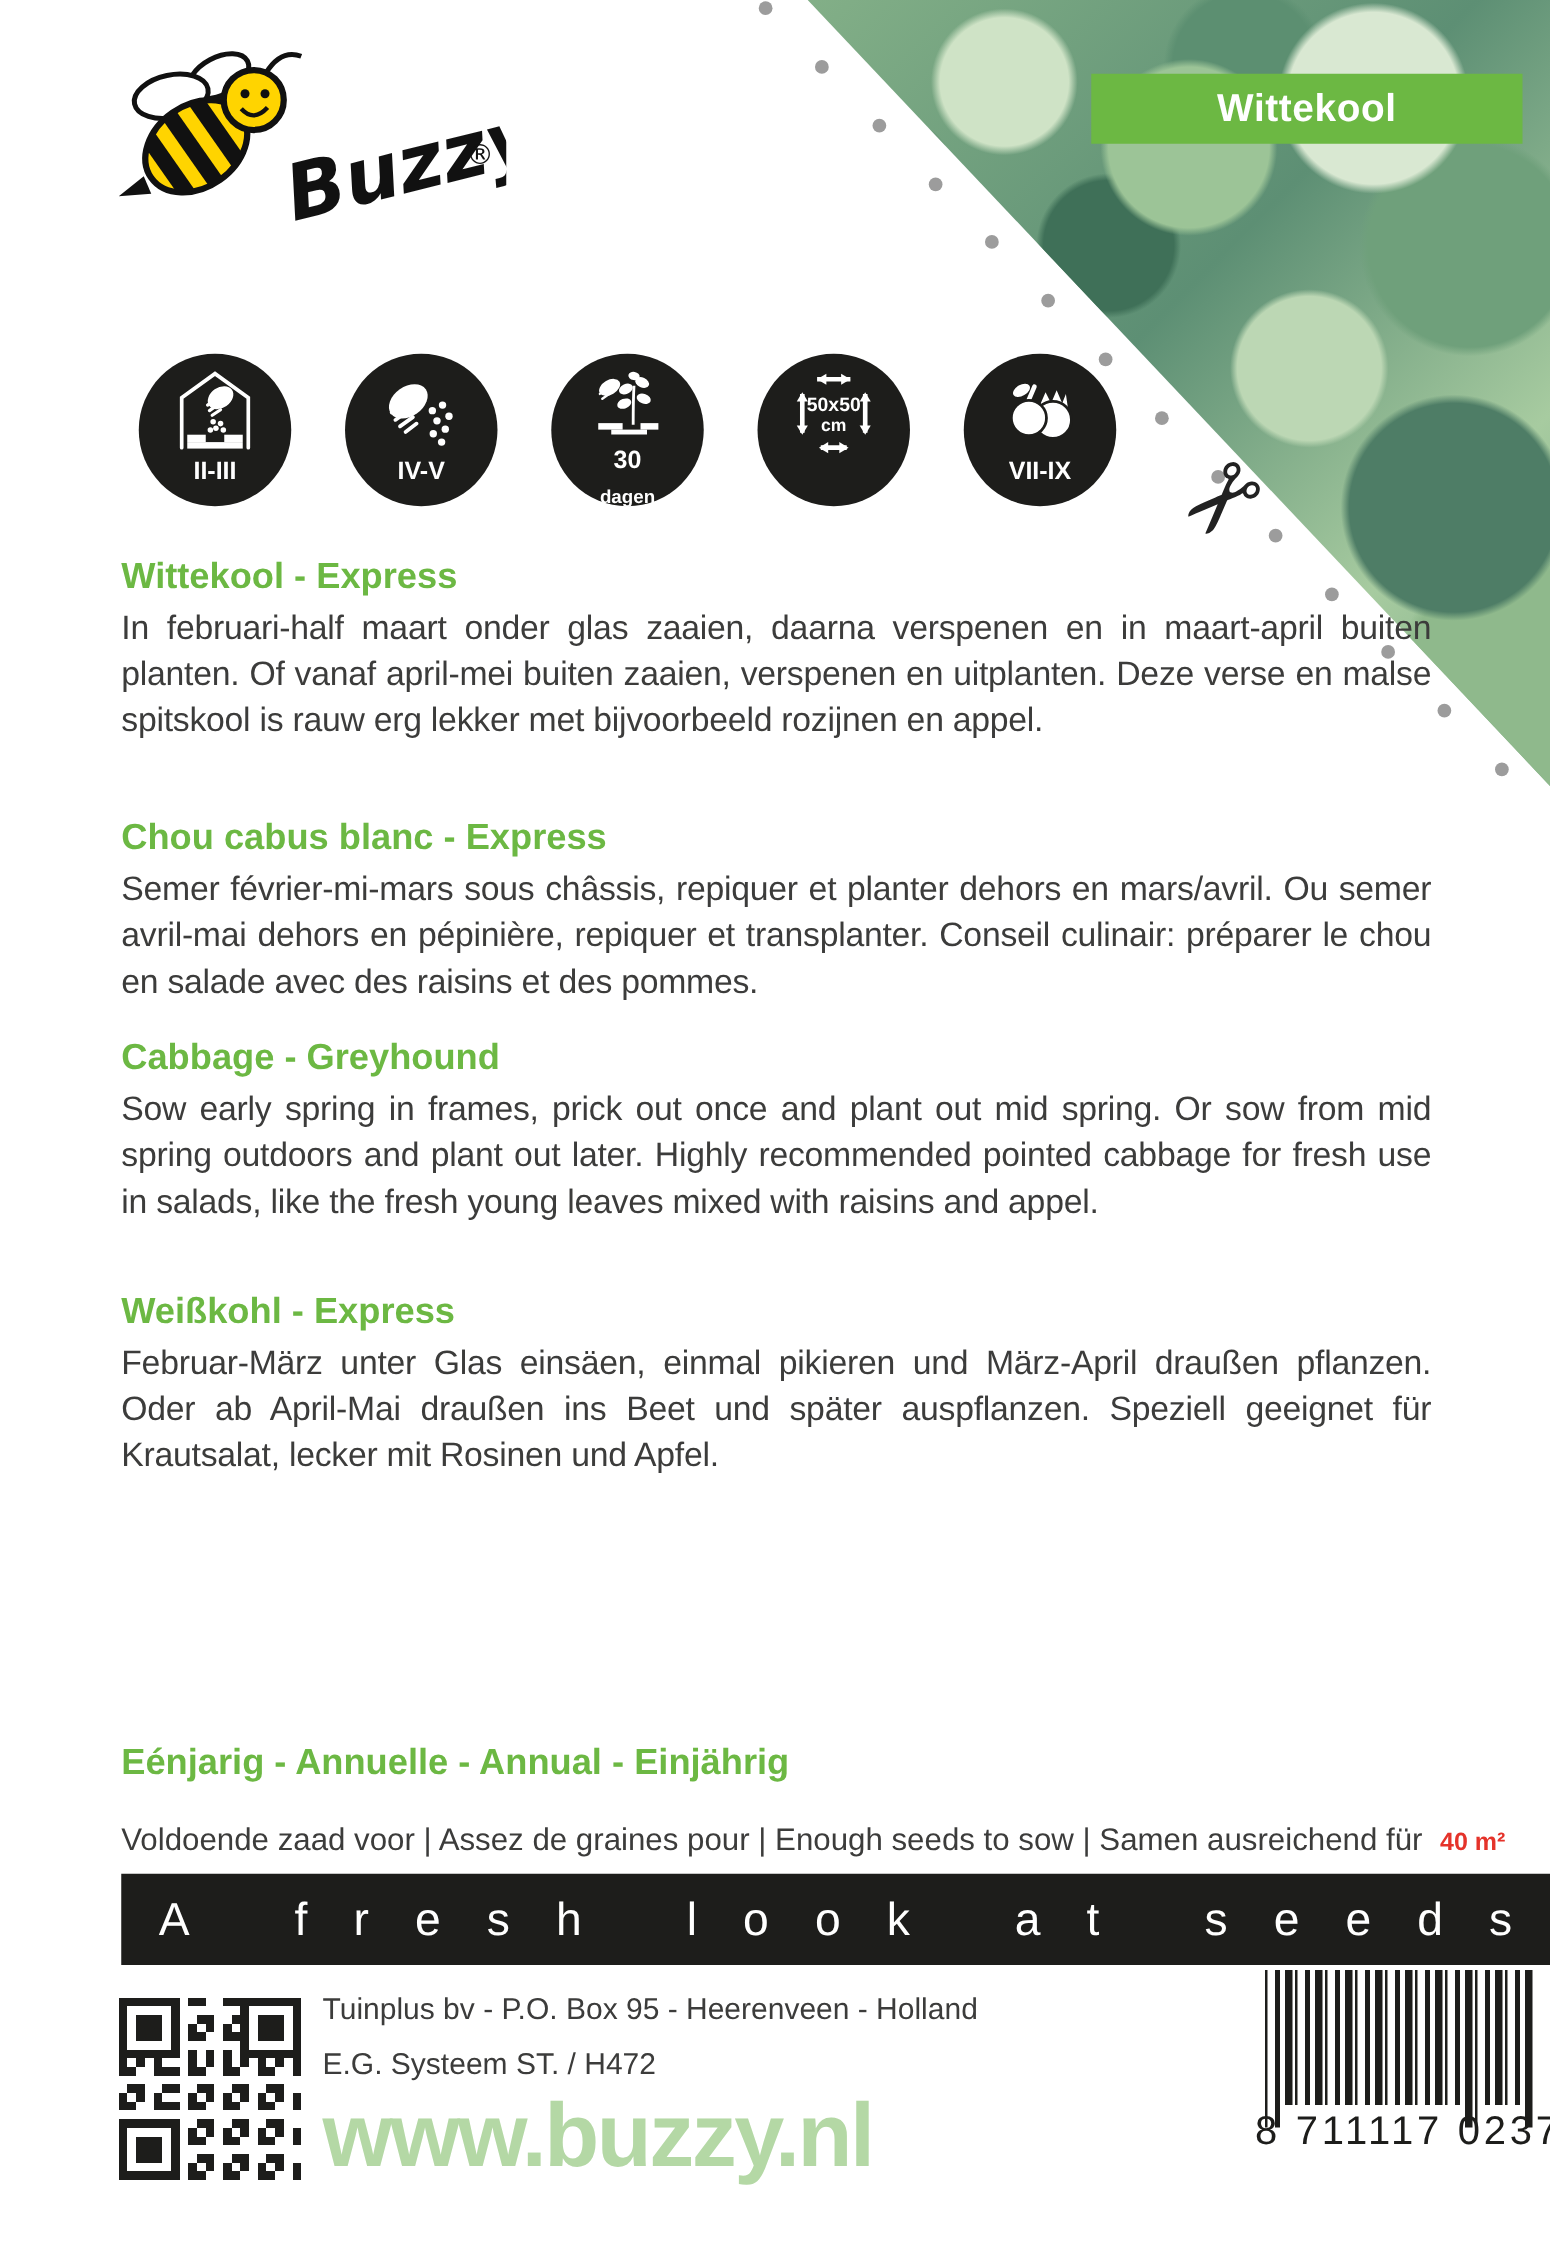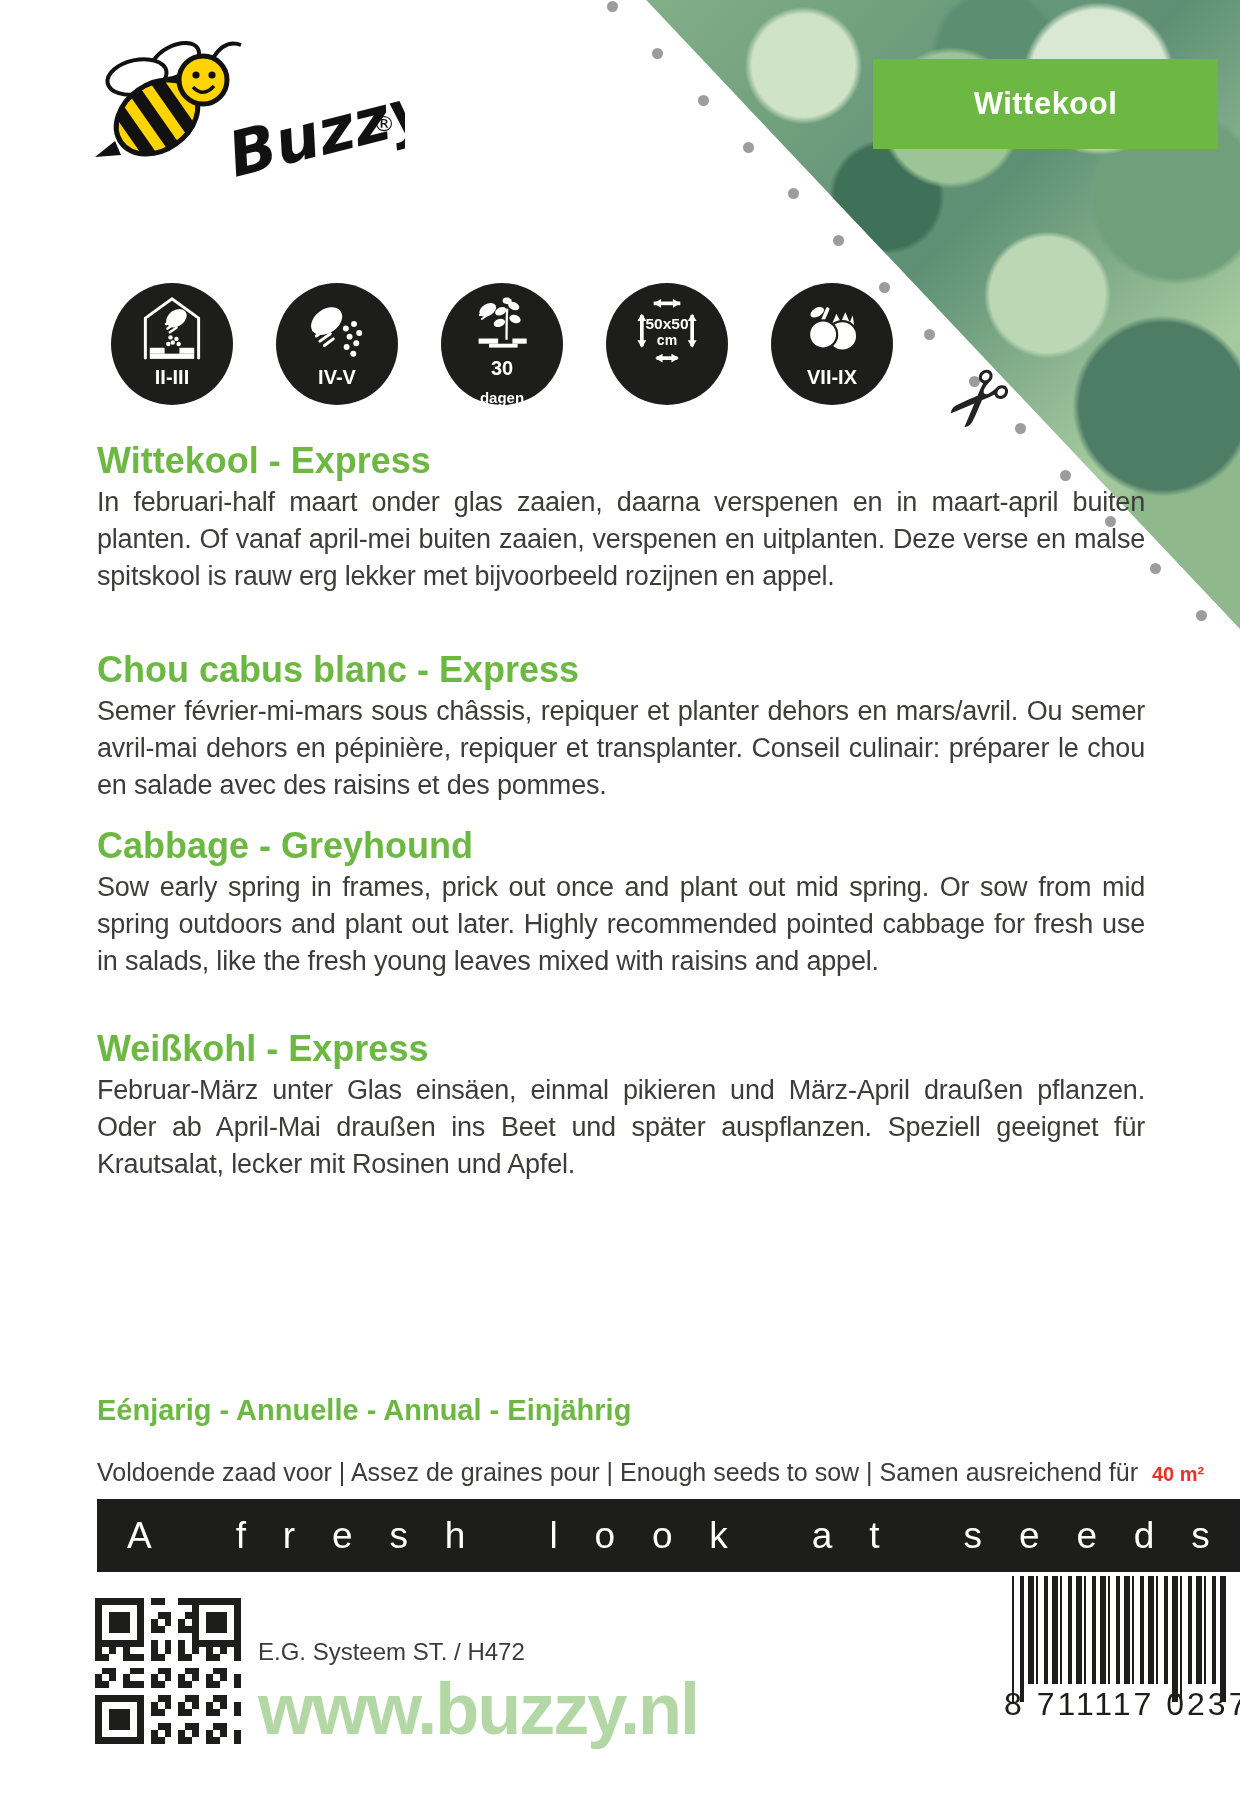--- a/index.html
+++ b/index.html
@@ -15,37 +15,37 @@
           radial-gradient(circle at 32% 10%, #cfe3c6 0 7%, transparent 8%),
           radial-gradient(circle at 55% 18%, #9cc497 0 10%, transparent 11%),
           radial-gradient(circle at 78% 12%, #d9e8d2 0 9%, transparent 10%),
           radial-gradient(circle at 90% 30%, #6fa07b 0 11%, transparent 12%),
           radial-gradient(circle at 70% 45%, #bcd7b4 0 10%, transparent 11%),
           radial-gradient(circle at 88% 62%, #4e7d66 0 12%, transparent 13%),
           radial-gradient(circle at 96% 83%, #8fb98c 0 11%, transparent 12%),
           radial-gradient(circle at 45% 30%, #3f7058 0 9%, transparent 10%),
           radial-gradient(circle at 62% 8%, #5c8f71 0 8%, transparent 9%),
           linear-gradient(135deg,#86b289 0%,#5d8f74 45%,#a7cba0 75%,#71a37f 100%);}
-  #banner{left:873px;top:59px;width:345px;height:90px;background:var(--green);
+  #banner{left:873px;top:59px;width:345px;height:56px;background:var(--green);
           display:flex;align-items:center;justify-content:center;
           color:#fff;font-size:31px;font-weight:bold;letter-spacing:.5px;}
   .dot{position:absolute;width:11px;height:11px;border-radius:50%;background:var(--dot_gray);}
   #scissors{left:946px;top:362px;font-size:78px;color:#222;
             transform:rotate(-45deg) scaleX(-1);line-height:1;}
 
   
   .icon-circle{position:absolute;top:283px;width:122px;height:122px;border-radius:50%;
                background:var(--black);display:flex;flex-direction:column;align-items:center;}
   .icon-circle svg{width:86px;height:74px;margin-top:10px;}
   .icon-label{color:#fff;font-weight:bold;font-size:20px;line-height:20px;text-align:center;}
   .icon-label small{display:block;font-size:15px;font-weight:bold;line-height:15px;margin-top:12px;}
 
   
   .section{position:absolute;left:97px;width:1048px;}
-  .section h2{margin:0 0 8px 0;font-size:36px;line-height:30px;color:var(--green);}
+  .section h2{margin:0 0 8px 0;font-size:29px;line-height:30px;color:var(--green);}
   .section p{margin:0;font-size:27px;line-height:37px;text-align:justify;color:var(--text);letter-spacing:-.2px;}
   #annual{left:97px;top:1394px;font-size:29px;color:var(--green);font-weight:bold;text-align:right;}
   #seedsline{left:97px;top:1458px;width:1048px;font-size:25px;color:var(--text);white-space:nowrap;}
   #seedsline .qty{color:var(--red);font-weight:bold;font-size:20px;margin-left:14px;}
 
   
   #tagbar{left:97px;top:1499px;width:1143px;height:73px;background:var(--black);
           display:flex;align-items:center;padding:0 30px;box-sizing:border-box;}
   #tagletters{flex:1;display:flex;justify-content:space-between;color:#fff;font-size:37px;line-height:1;}
 
@@ -357,20 +357,21 @@
       <rect x="0" y="0" width="7" height="7" fill="#1d1d1b"></rect>
       <rect x="1" y="1" width="5" height="5" fill="#fff"></rect>
       <rect x="2" y="2" width="3" height="3" fill="#1d1d1b"></rect>
       <rect x="14" y="0" width="7" height="7" fill="#1d1d1b"></rect>
       <rect x="15" y="1" width="5" height="5" fill="#fff"></rect>
       <rect x="16" y="2" width="3" height="3" fill="#1d1d1b"></rect>
       <rect x="0" y="14" width="7" height="7" fill="#1d1d1b"></rect>
       <rect x="1" y="15" width="5" height="5" fill="#fff"></rect>
       <rect x="2" y="16" width="3" height="3" fill="#1d1d1b"></rect>
     </svg>
+  <div class="abs addr" style="top:1594px">Tuinplus bv - P.O. Box 95 - Heerenveen - Holland</div>
   <div class="abs addr" style="top:1638px">E.G. Systeem ST. / H472</div>
   <div id="website" class="abs">www.buzzy.nl</div>
   <div id="barcode" class="abs">
       <div id="bars" style="position:absolute;left:0;top:0;width:226px;height:112px">
         <div class="bar" style="left: 0px; width: 2px; height: 126px;"></div>
         <div class="bar" style="left: 8px; width: 4px; height: 126px;"></div>
         <div class="bar" style="left: 16px; width: 6px; height: 108px;"></div>
         <div class="bar" style="left: 24px; width: 2px; height: 108px;"></div>
         <div class="bar" style="left: 32px; width: 4px; height: 108px;"></div>
         <div class="bar" style="left: 40px; width: 6px; height: 108px;"></div>

